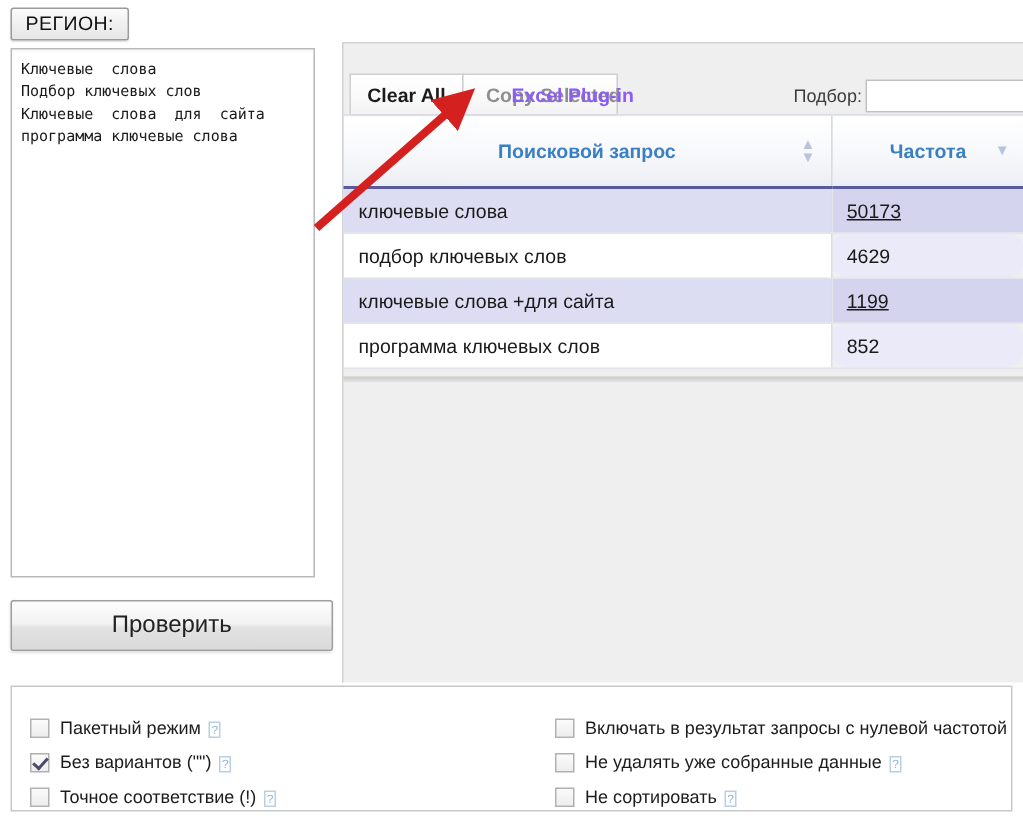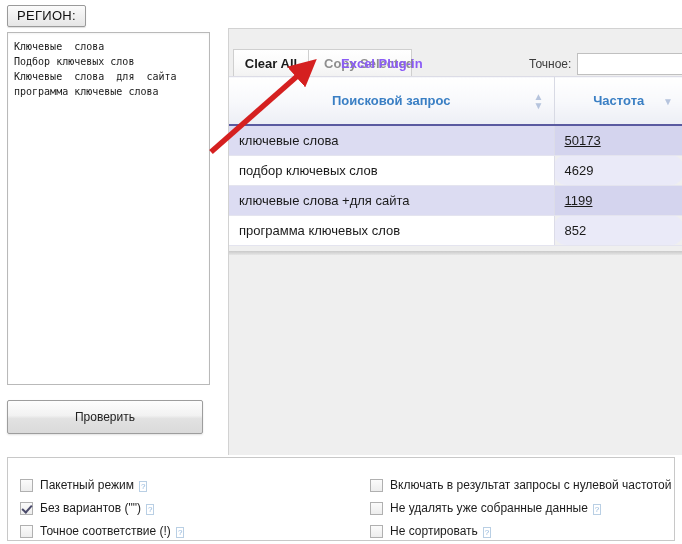--- a/index.html
+++ b/index.html
@@ -46,22 +46,22 @@
     font-family: "DejaVu Sans Mono", monospace;
     font-size: 10px;
     line-height: 15px;
     color: #1a1a1a;
     white-space: pre;
     overflow: hidden;
   }
   #check-button {
     position: absolute;
     left: 7px; top: 400px;
-    width: 196px; height: 34px;
-    font-size: 12px;
+    width: 215px; height: 34px;
+    font-size: 16px;
     color: #222;
     background: linear-gradient(to bottom, #fdfdfd 0%, #f2f2f2 45%, #e2e2e2 55%, #dadada 100%);
     border: 1px solid #9d9d9d;
     border-radius: 2px;
     box-shadow: 0 1px 2px rgba(0,0,0,0.12);
     cursor: pointer;
   }
 
   
   #results-panel {
@@ -267,21 +267,21 @@
 
   <div id="results-panel">
 
     <div id="toolbar">
       <div class="tb-btn" id="btn-clear-all">Clear All</div>
 
       <div class="tb-btn" id="btn-copy-selected">Copy Selected</div>
 
       <div id="btn-excel-plugin">Excel Plug-in</div>
 
-      <div id="search-label">Точное:</div>
+      <div id="search-label">Подбор:</div>
 
       <input id="search-input" type="text" placeholder="" style="">
     </div>
 
     <table id="results-table">
       <thead>
         <tr>
           <th id="th-query">
             <span>Поисковой запрос</span>
             <span class="sort-ico">

